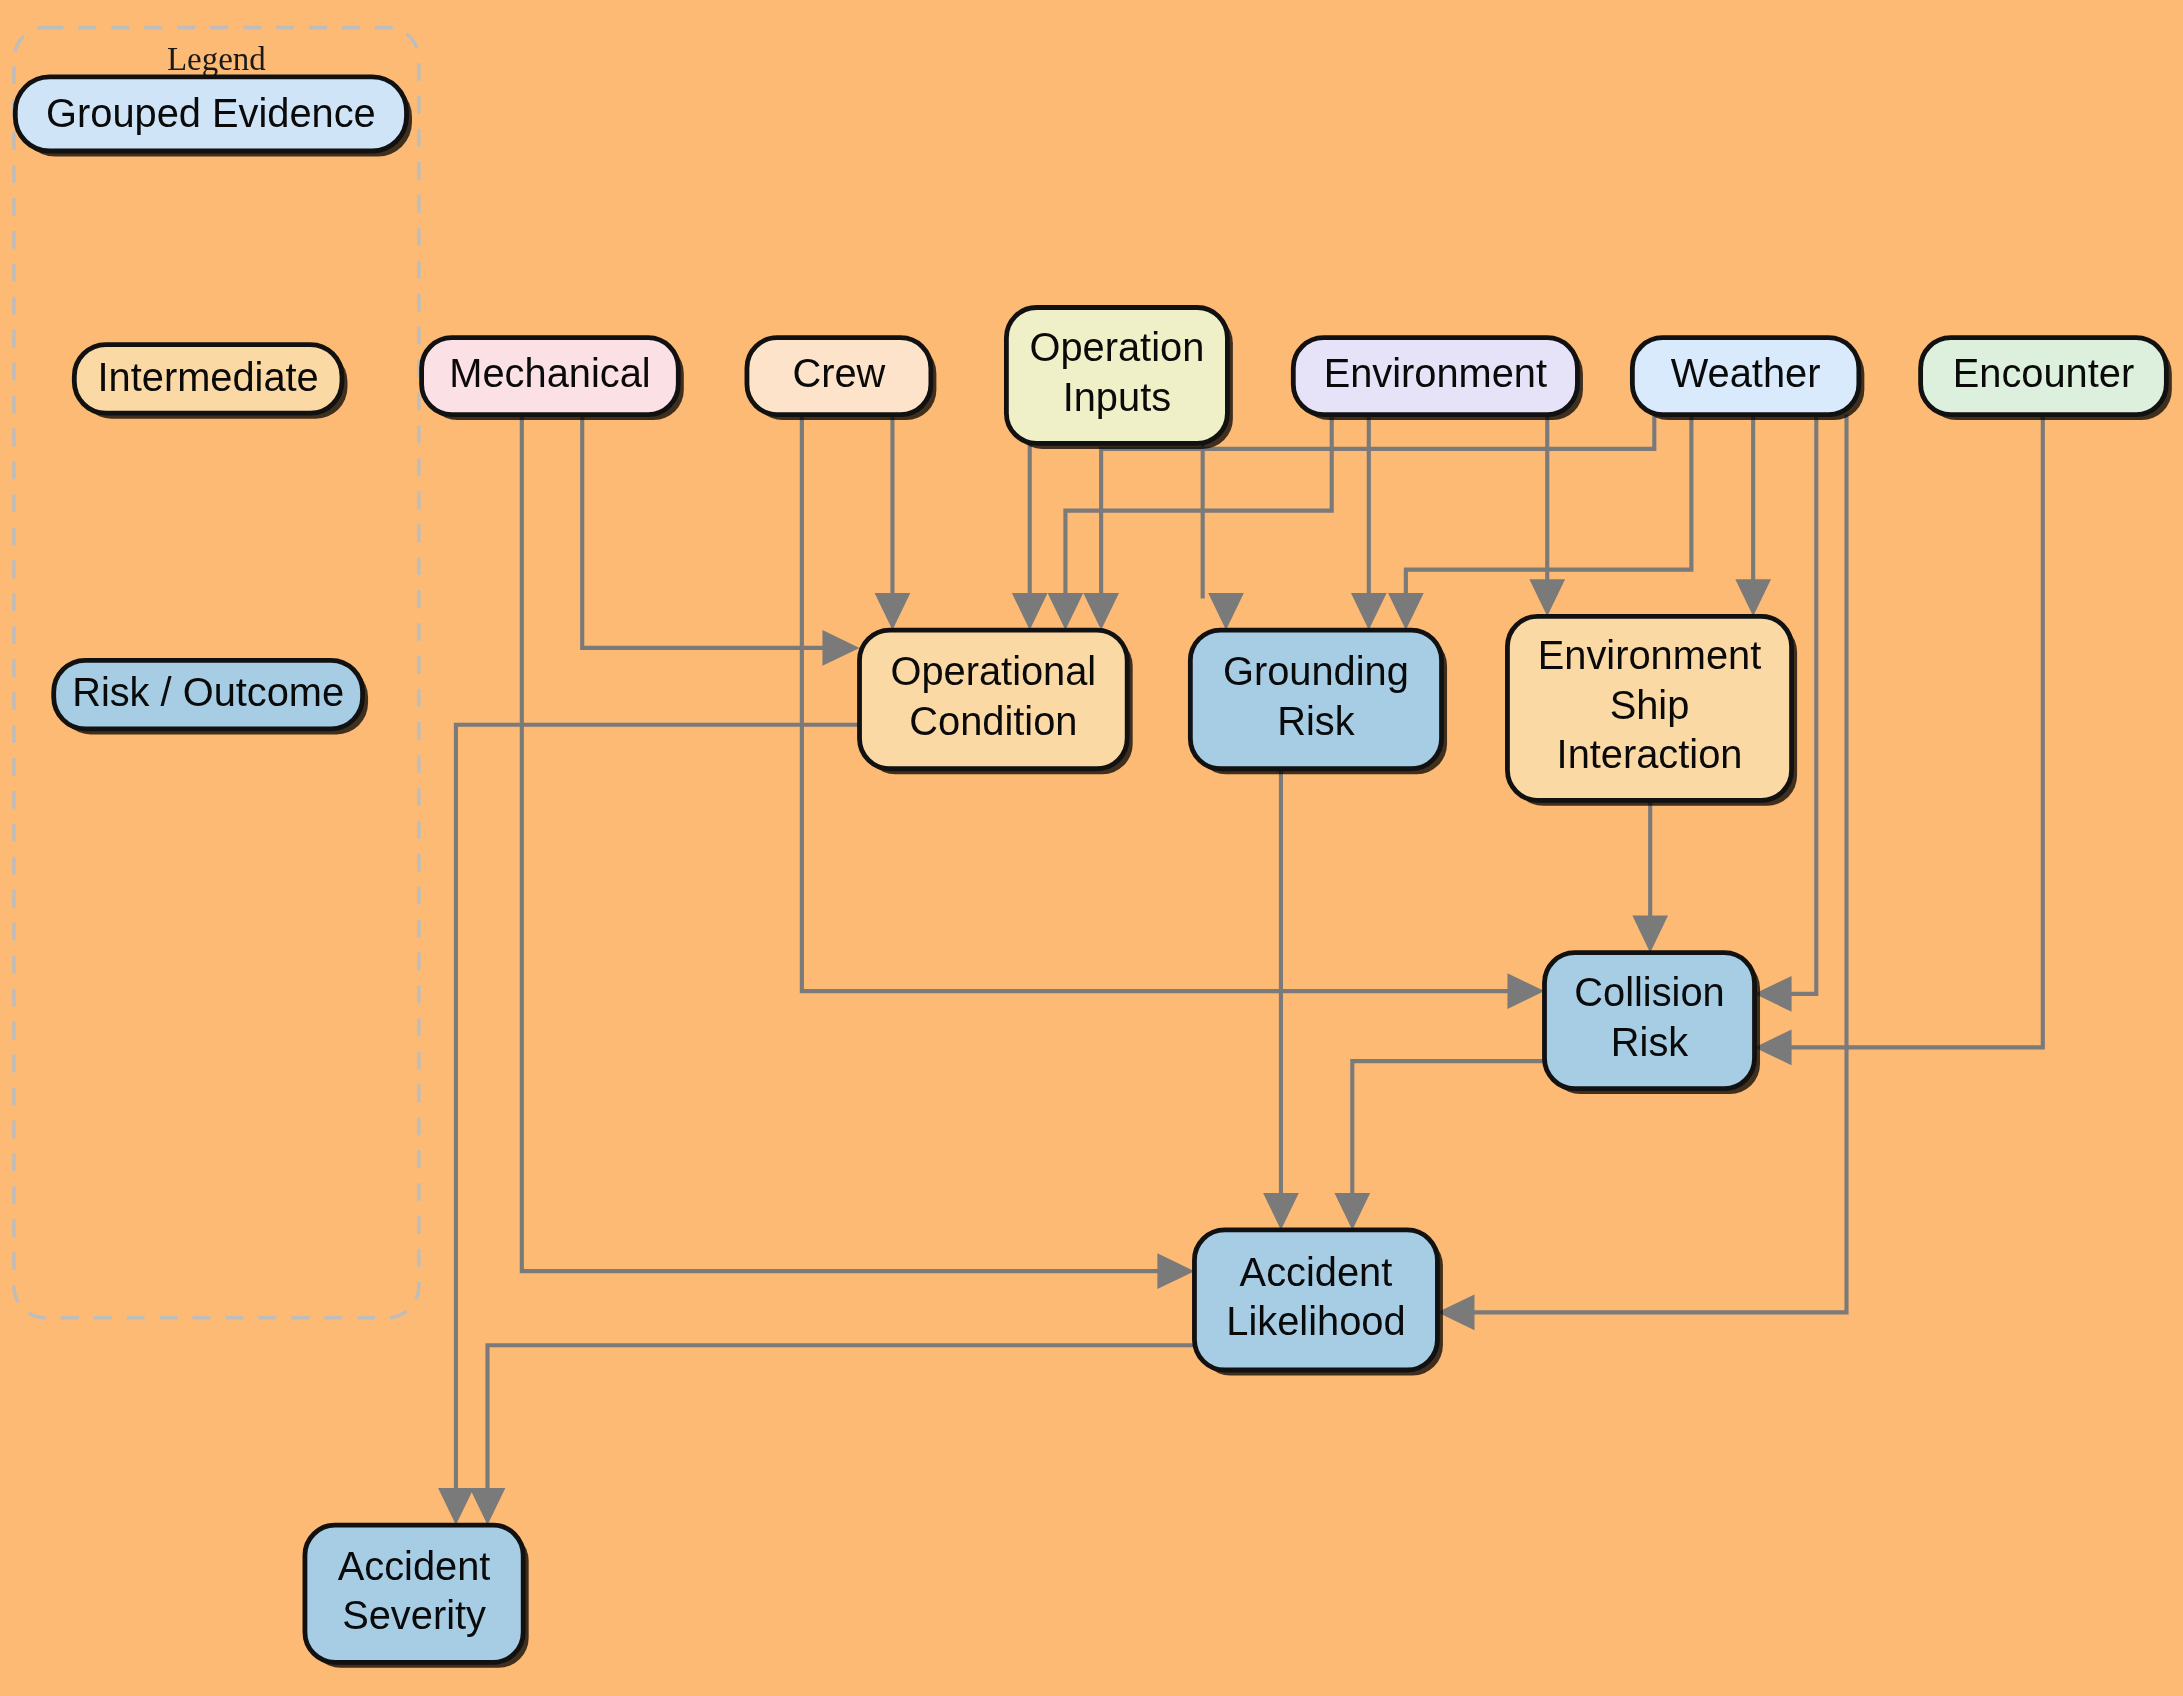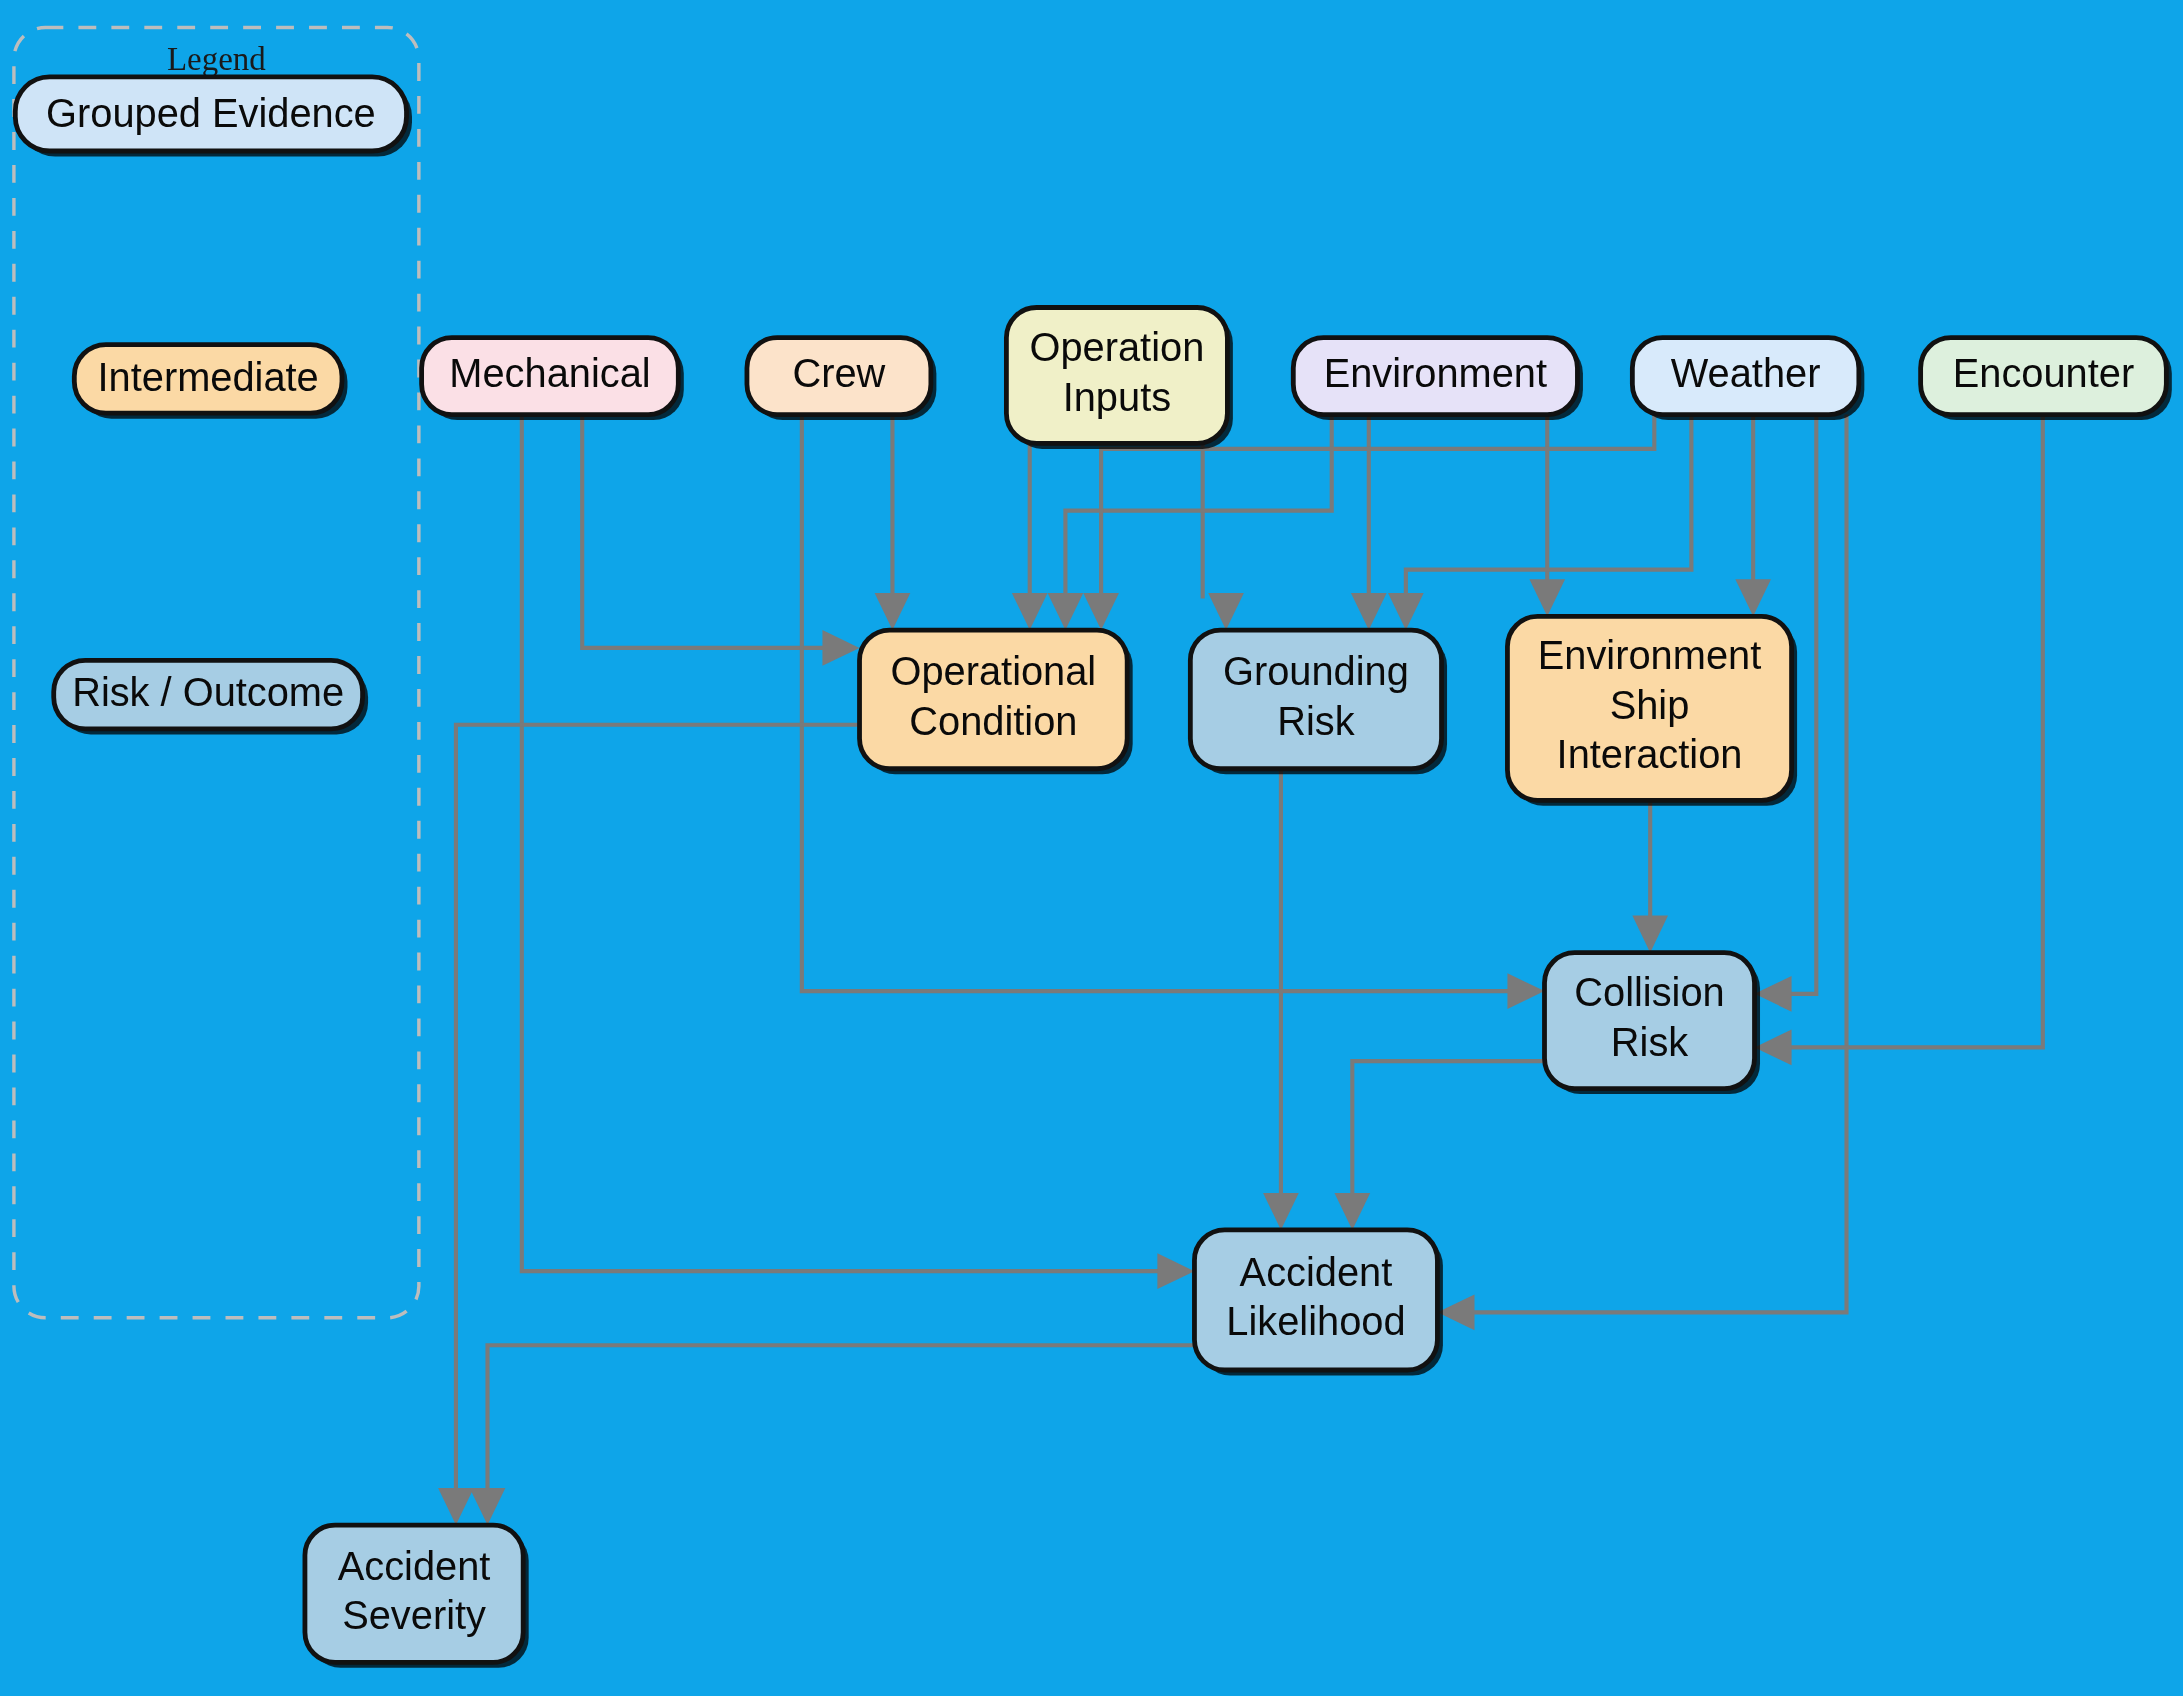--- a/index.html
+++ b/index.html
@@ -4,21 +4,21 @@
 <style>
   html, body {
     margin: 0;
     padding: 0;
     background: #ffffff;
   }
   #stage {
     position: relative;
     width: 2183px;
     height: 1696px;
-    background: #0ea5e9;
+    background: #fdba74;
     font-family: "Liberation Sans", sans-serif;
     overflow: hidden;
   }
   svg#canvas {
     position: absolute;
     left: 0;
     top: 0;
     width: 2183px;
     height: 1696px;
   }

